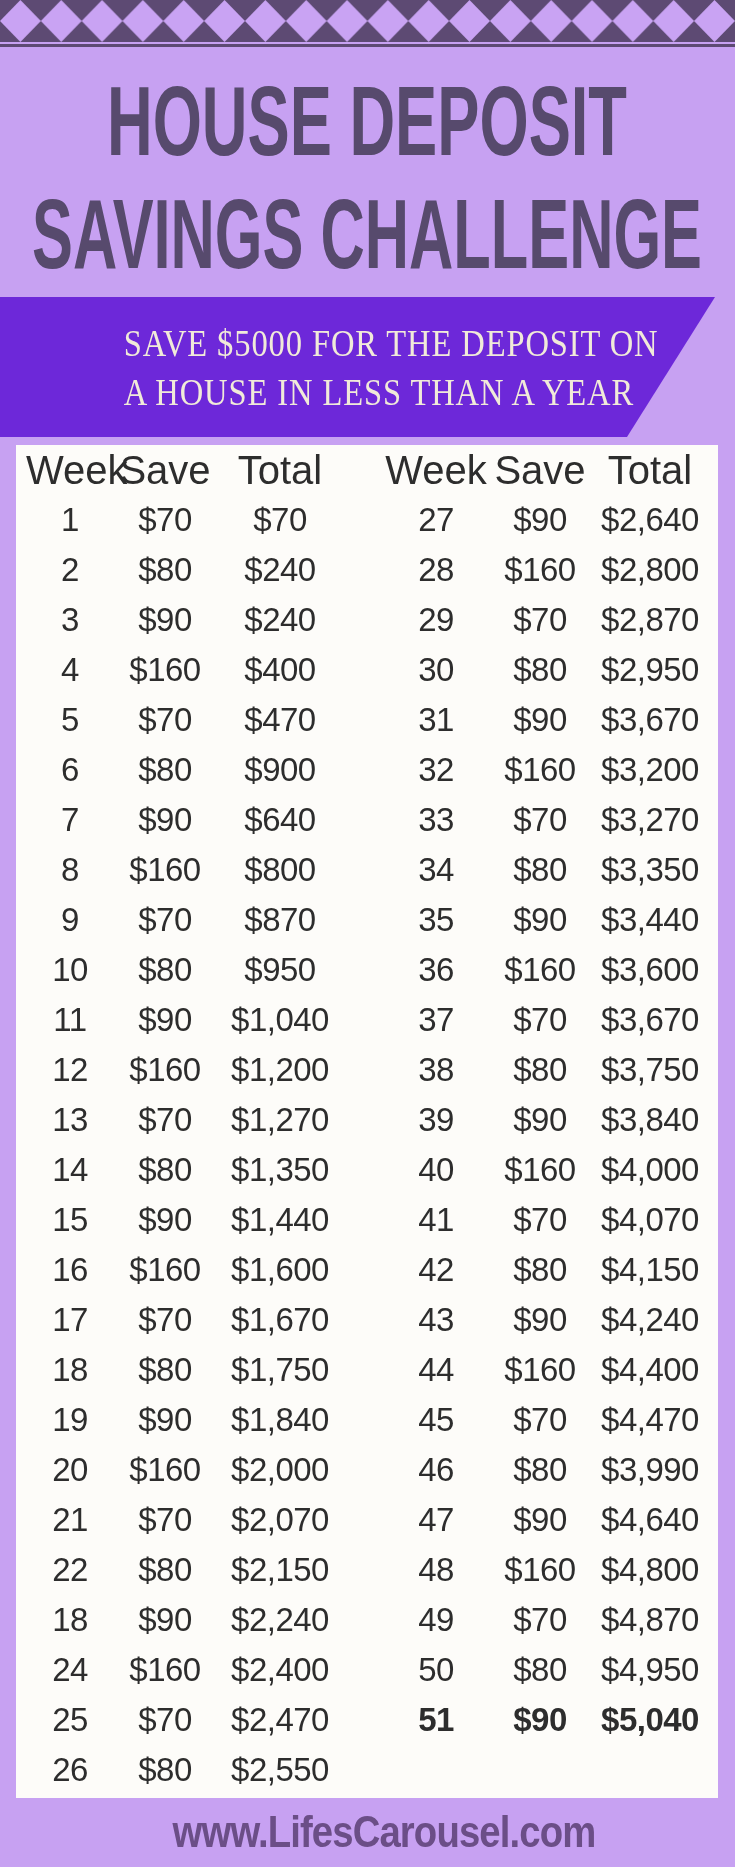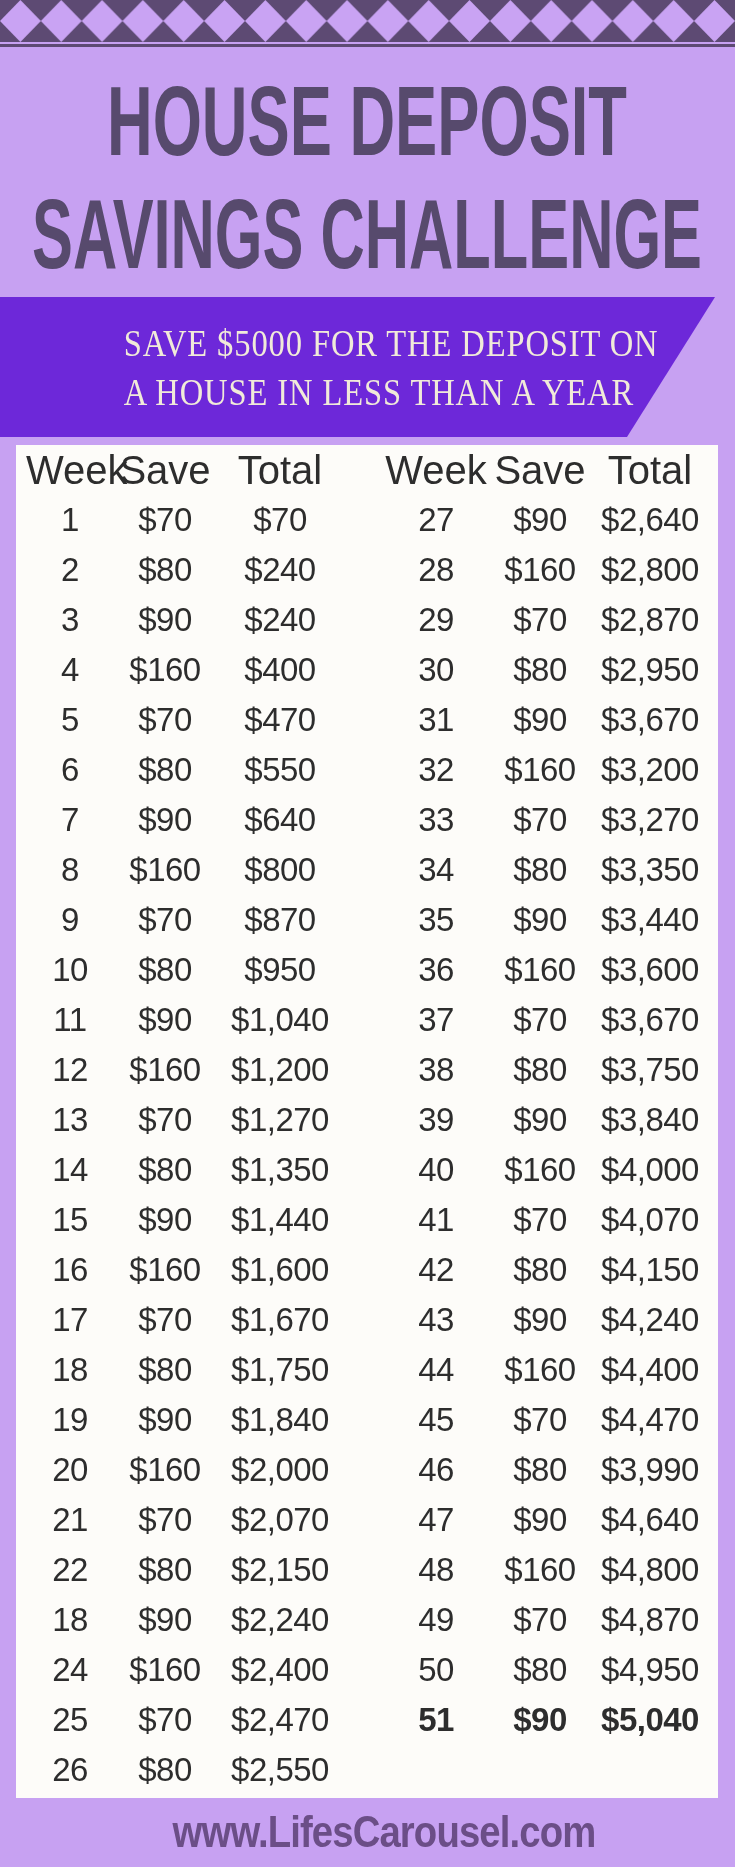--- a/index.html
+++ b/index.html
@@ -123,21 +123,21 @@
           <span class="cell c3">$400</span>
         </div>
         <div class="trow">
           <span class="cell c1">5</span>
           <span class="cell c2">$70</span>
           <span class="cell c3">$470</span>
         </div>
         <div class="trow">
           <span class="cell c1">6</span>
           <span class="cell c2">$80</span>
-          <span class="cell c3">$550</span>
+          <span class="cell c3">$900</span>
         </div>
         <div class="trow">
           <span class="cell c1">7</span>
           <span class="cell c2">$90</span>
           <span class="cell c3">$640</span>
         </div>
         <div class="trow">
           <span class="cell c1">8</span>
           <span class="cell c2">$160</span>
           <span class="cell c3">$800</span>

